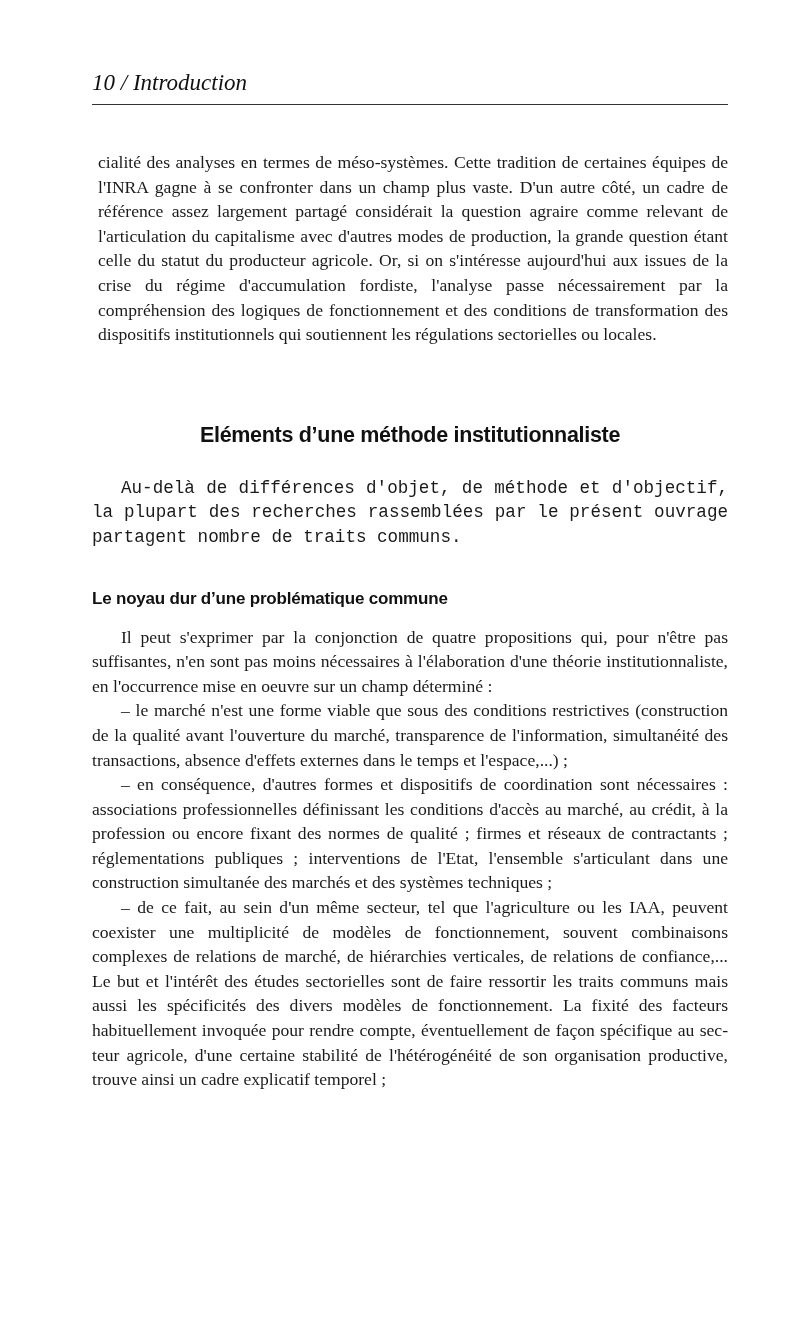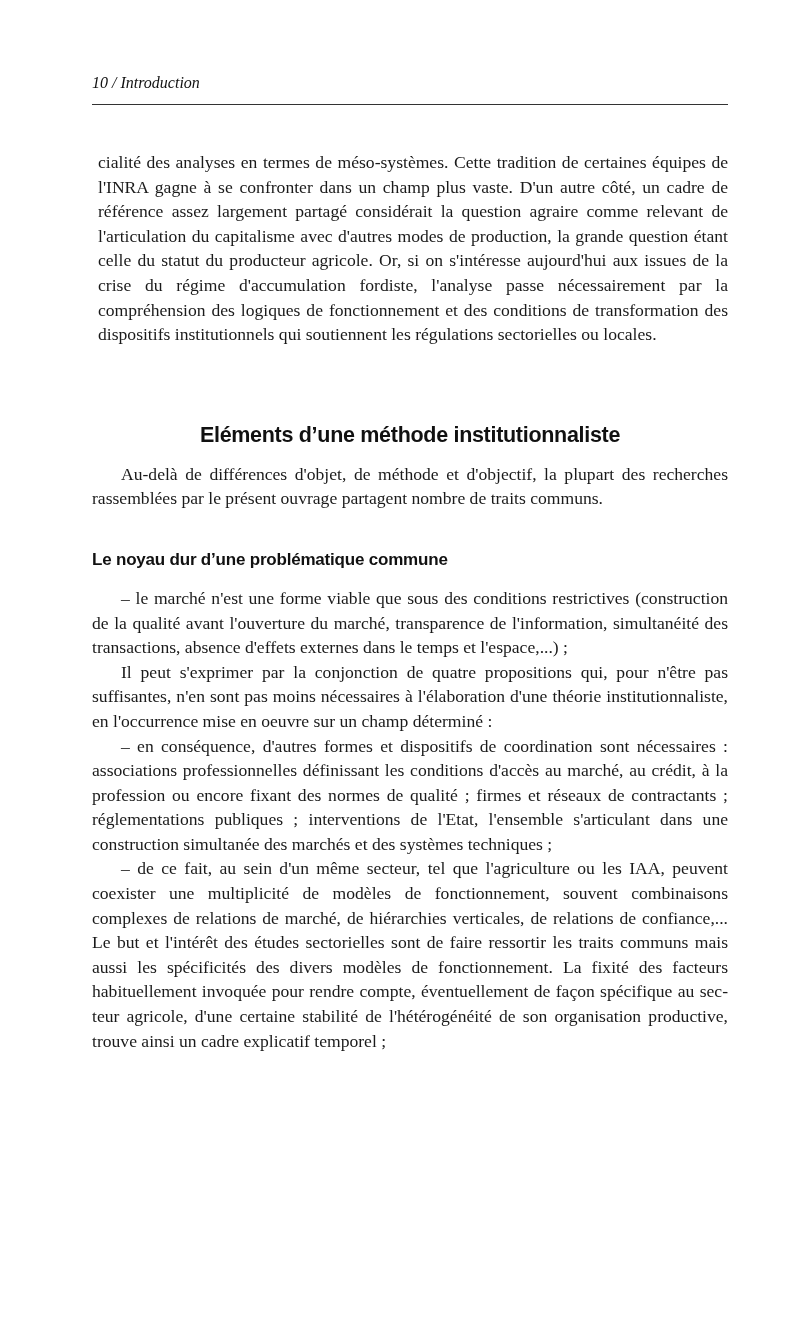--- a/index.html
+++ b/index.html
@@ -16,21 +16,21 @@
     }
     .page {
       position: absolute;
       left: 92px;
       top: 72px;
       width: 636px;
     }
     .running-head {
       font-family: "Liberation Serif", serif;
       font-style: italic;
-      font-size: 16px;
+      font-size: 23px;
       line-height: 22px;
       height: 24px;
       color: #111;
     }
     .head-rule {
       height: 0;
       border-top: 1.3px solid #333;
       margin-top: 8px;
     }
     .body-text {
@@ -52,21 +52,22 @@
       font-family: "Liberation Sans", sans-serif;
       font-weight: bold;
       font-size: 21.5px;
       line-height: 26px;
       letter-spacing: -0.3px;
       margin: 75px 0 0 0;
       color: #111;
       text-align: center;
     }
     .h2 + .body-text {
-      margin-top: 14px;
+      margin-top: 28px;
+      font-family: Liberation Mono, monospace;
     }
     .h3 {
       font-family: "Liberation Sans", sans-serif;
       font-weight: bold;
       font-size: 17px;
       line-height: 22px;
       letter-spacing: -0.2px;
       margin: 38px 0 0 0;
       color: #111;
     }
@@ -86,19 +87,19 @@
   <div class="head-rule"></div>
 
   <p class="body-text p-first">cialité des analyses en termes de méso-systèmes. Cette tradition de certaines équipes de l'INRA gagne à se confronter dans un champ plus vaste. D'un autre côté, un cadre de référence assez largement partagé considérait la ques­tion agraire comme relevant de l'articulation du capitalisme avec d'autres modes de production, la grande question étant celle du statut du producteur agricole. Or, si on s'intéresse aujourd'hui aux issues de la crise du régime d'accumulation fordiste, l'analyse passe nécessairement par la compréhen­sion des logiques de fonctionnement et des conditions de transformation des dispositifs institutionnels qui soutiennent les régulations sectorielles ou locales.</p>
 
   <h2 class="h2">Eléments d’une méthode institutionnaliste</h2>
 
   <p class="body-text indent">Au-delà de différences d'objet, de méthode et d'objectif, la plupart des recherches rassemblées par le présent ouvrage partagent nombre de traits communs.</p>
 
   <h3 class="h3">Le noyau dur d’une problématique commune</h3>
 
+  <p class="body-text indent">Il peut s'exprimer par la conjonction de quatre propositions qui, pour n'être pas suffisantes, n'en sont pas moins nécessaires à l'élaboration d'une théorie institutionnaliste, en l'occurrence mise en oeuvre sur un champ déter­miné :</p>
+
   <p class="body-text indent list-item">– le marché n'est une forme viable que sous des conditions restrictives (construction de la qualité avant l'ouverture du marché, transparence de l'in­formation, simultanéité des transactions, absence d'effets externes dans le temps et l'espace,...) ;</p>
-
-  <p class="body-text indent">Il peut s'exprimer par la conjonction de quatre propositions qui, pour n'être pas suffisantes, n'en sont pas moins nécessaires à l'élaboration d'une théorie institutionnaliste, en l'occurrence mise en oeuvre sur un champ déter­miné :</p>
   <p class="body-text indent list-item">– en conséquence, d'autres formes et dispositifs de coordination sont nécessaires : associations professionnelles définissant les conditions d'ac­cès au marché, au crédit, à la profession ou encore fixant des normes de qualité ; firmes et réseaux de contractants ; réglementations publiques ; interventions de l'Etat, l'ensemble s'articulant dans une construction simultanée des marchés et des systèmes techniques ;</p>
   <p class="body-text indent list-item">– de ce fait, au sein d'un même secteur, tel que l'agriculture ou les IAA, peuvent coexister une multiplicité de modèles de fonctionnement, souvent combinaisons complexes de relations de marché, de hiérarchies verti­cales, de relations de confiance,... Le but et l'intérêt des études sectorielles sont de faire ressortir les traits communs mais aussi les spécificités des divers modèles de fonctionnement. La fixité des facteurs habituellement invoquée pour rendre compte, éventuellement de façon spécifique au sec­teur agricole, d'une certaine stabilité de l'hétérogénéité de son organisa­tion productive, trouve ainsi un cadre explicatif temporel ;</p>
 
 </div>
 
 </body></html>

